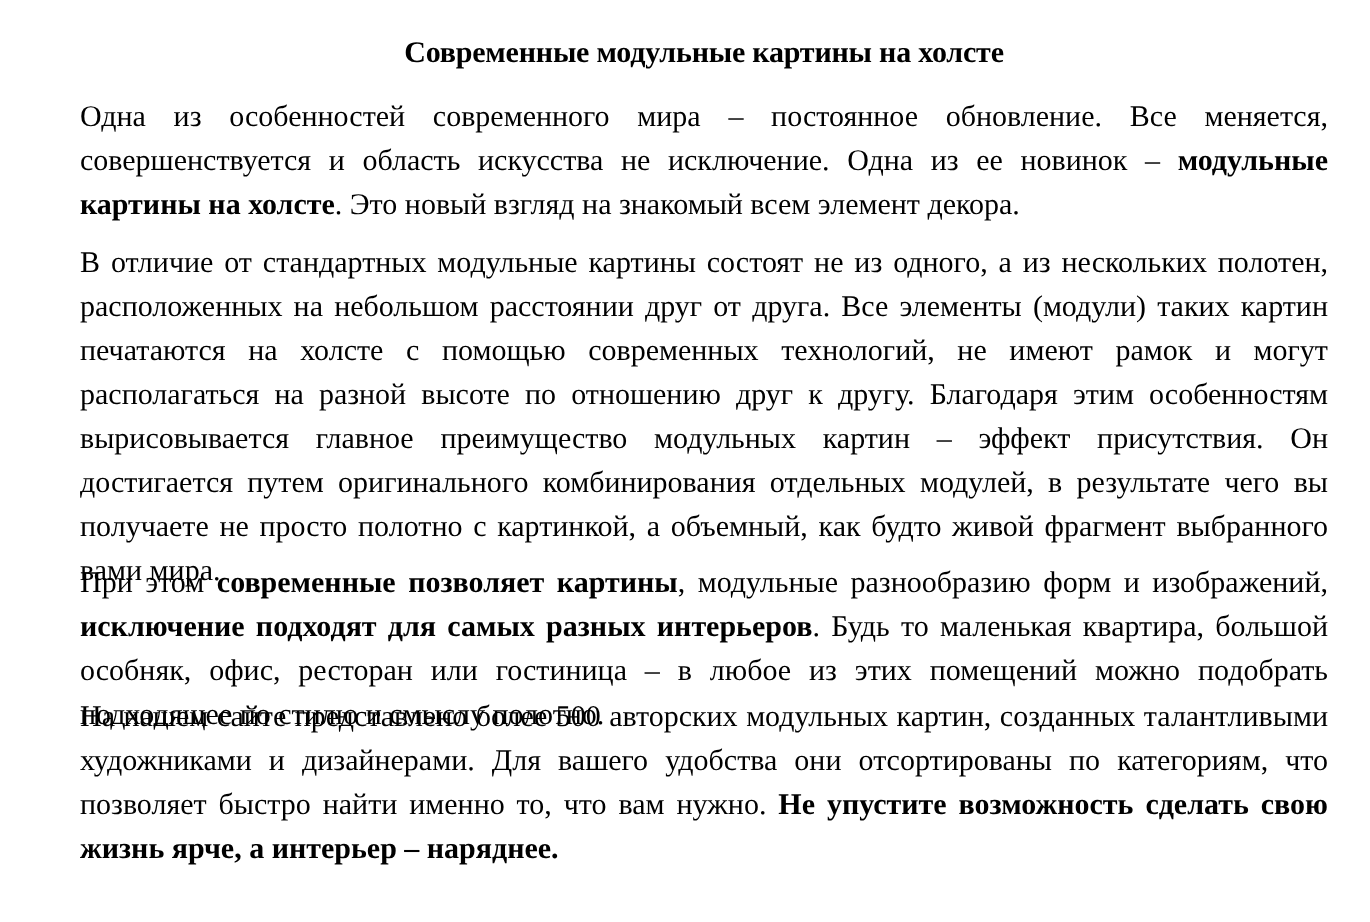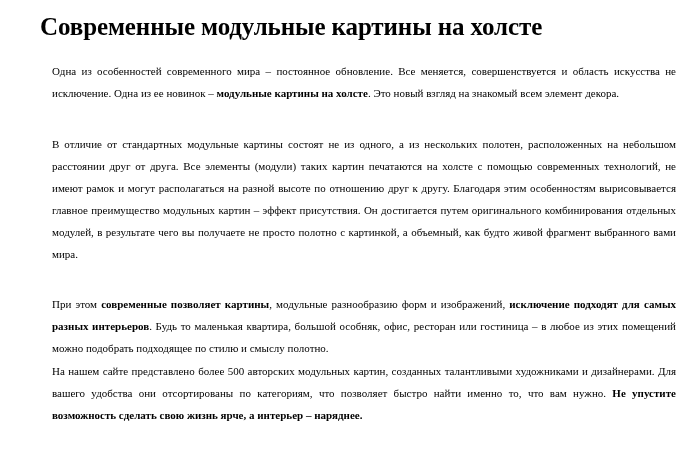--- a/index.html
+++ b/index.html
@@ -6,26 +6,26 @@
     body {
       width: 685px; height: 461px; overflow: hidden;
       font-family: "Liberation Serif", "DejaVu Serif", serif;
       color: #000000;
     }
     .doc {
       position: absolute; left: 40px; top: 0; width: 624px;
     }
     h1 {
       margin: 0; position: absolute; top: 15px; left: 0; width: 624px;
-      font-size: 25px; font-weight: bold; line-height: 24px;
+      text-align: center; font-size: 15px; font-weight: bold; line-height: 24px;
       letter-spacing: -0.1px;
     }
     p {
-      position: absolute; left: 0; width: 624px; margin: 12px;
-      font-size: 11px; line-height: 22px; text-align: justify;
+      position: absolute; left: 0; width: 624px; margin: 0;
+      font-size: 15px; line-height: 22px; text-align: justify;
     }
     #p1 { top: 48px; }
     #p2 { top: 121px; }
     #p3 { top: 281px; }
     #p4 { top: 348px; }
     b { font-weight: bold; }
   </style>
 </head>
 <body>
 

